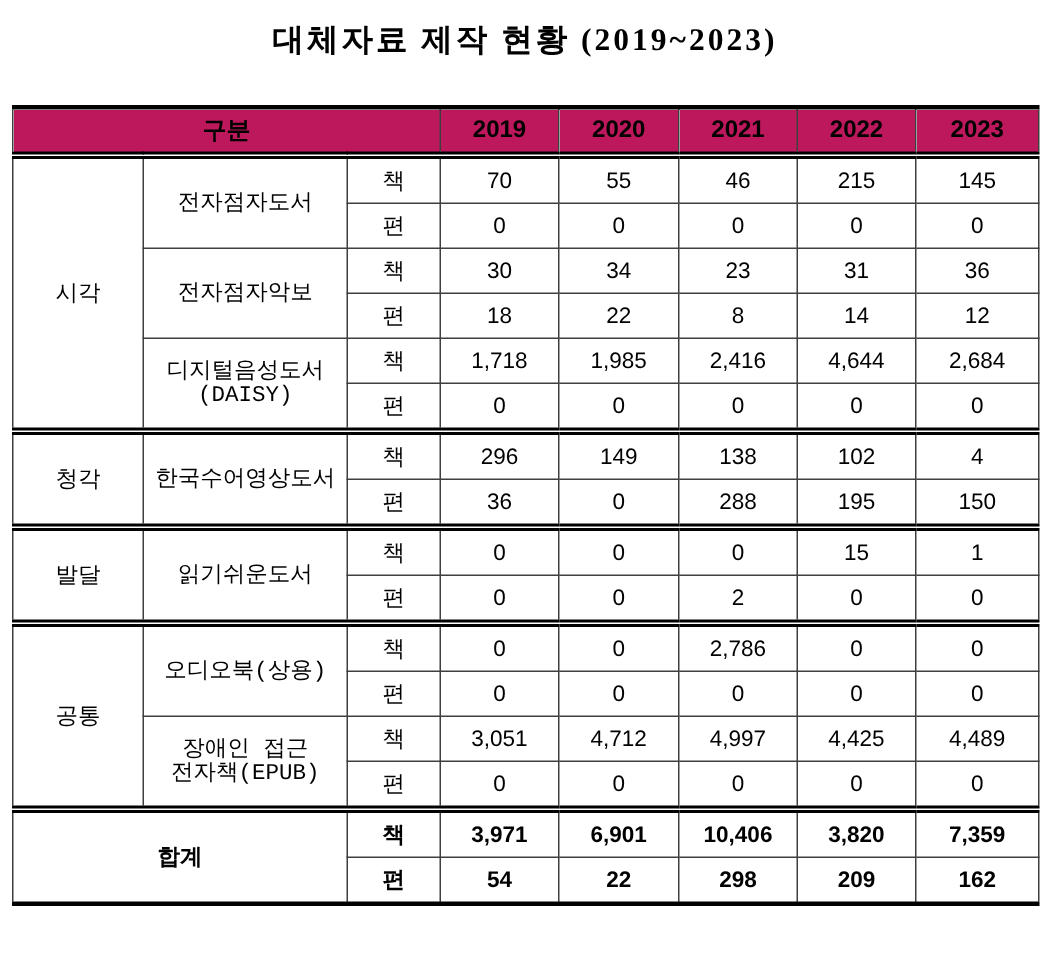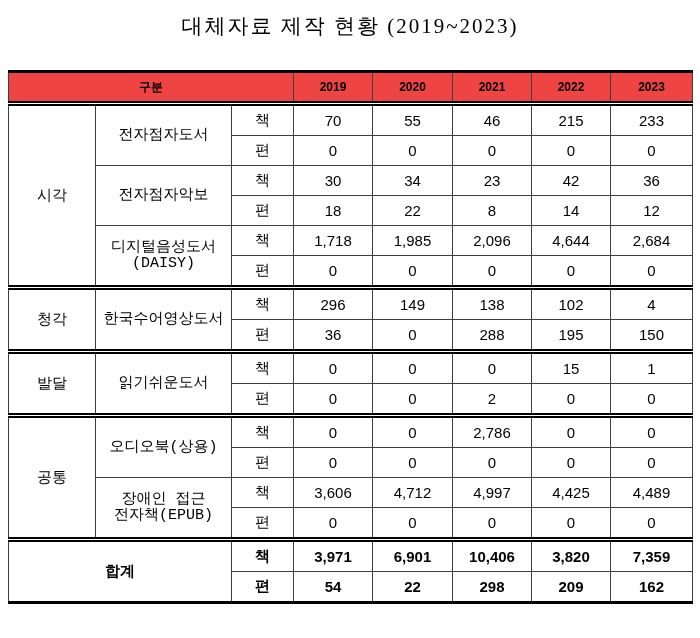--- a/index.html
+++ b/index.html
@@ -1,20 +1,20 @@
 <!DOCTYPE html>
 <html><head>
 <meta charset="utf-8">
 <style>
   html,body{margin:0;padding:0;background:#ffffff;}
   body{width:700px;height:638px;font-family:"Liberation Sans",sans-serif;color:#000;overflow:hidden;}
   .title{
     text-align:center;
     font-family:"Liberation Serif",serif;
-    font-weight:normal;
+    font-weight:bold;
     font-size:21px;
     letter-spacing:2px;
     padding-top:12px;
   }
   table{
     border-collapse:collapse;
     table-layout:fixed;
     width:684px;
     margin:30px 0 0 8px;
     border-top:3px solid #000;
@@ -24,25 +24,25 @@
   }
   th,td{
     border:1px solid #3f3f3f;
     text-align:center;
     vertical-align:middle;
     padding:0;
     font-size:15px;
     overflow:hidden;
   }
   thead th{
-    background:#ef4444;
+    background:#be185d;
     font-weight:bold;
     height:28px;
     border-bottom:5px double #000;
-    font-size:12px;
+    font-size:16px;
   }
   tbody td{height:29px;}
   .name2{display:block;line-height:16px;font-family:Liberation Mono, monospace;}
   .seb{border-bottom:5px double #000;}
   tr.secend td{border-bottom:5px double #000;}
   tr.tot td{font-weight:bold;}
 </style>
 </head>
 <body>
 
@@ -74,58 +74,58 @@
     <tr>
       <td rowspan="6" class="seb">시각</td>
       <td rowspan="2">
           <span class="name2">전자점자도서</span>
         </td>
       <td>책</td>
       <td>70</td>
       <td>55</td>
       <td>46</td>
       <td>215</td>
-      <td>233</td>
+      <td>145</td>
     </tr>
     <tr>
       <td>편</td>
       <td>0</td>
       <td>0</td>
       <td>0</td>
       <td>0</td>
       <td>0</td>
     </tr>
     <tr>
       <td rowspan="2">
           <span class="name2">전자점자악보</span>
         </td>
       <td>책</td>
       <td>30</td>
       <td>34</td>
       <td>23</td>
-      <td>42</td>
+      <td>31</td>
       <td>36</td>
     </tr>
     <tr>
       <td>편</td>
       <td>18</td>
       <td>22</td>
       <td>8</td>
       <td>14</td>
       <td>12</td>
     </tr>
     <tr>
       <td rowspan="2" class="seb">
           <span class="name2">디지털음성도서</span>
           <span class="name2">(DAISY)</span>
         </td>
       <td>책</td>
       <td>1,718</td>
       <td>1,985</td>
-      <td>2,096</td>
+      <td>2,416</td>
       <td>4,644</td>
       <td>2,684</td>
     </tr>
     <tr class="secend">
       <td>편</td>
       <td>0</td>
       <td>0</td>
       <td>0</td>
       <td>0</td>
       <td>0</td>
@@ -192,21 +192,21 @@
       <td>0</td>
       <td>0</td>
       <td>0</td>
     </tr>
     <tr>
       <td rowspan="2" class="seb">
           <span class="name2">장애인 접근</span>
           <span class="name2">전자책(EPUB)</span>
         </td>
       <td>책</td>
-      <td>3,606</td>
+      <td>3,051</td>
       <td>4,712</td>
       <td>4,997</td>
       <td>4,425</td>
       <td>4,489</td>
     </tr>
     <tr class="secend">
       <td>편</td>
       <td>0</td>
       <td>0</td>
       <td>0</td>

